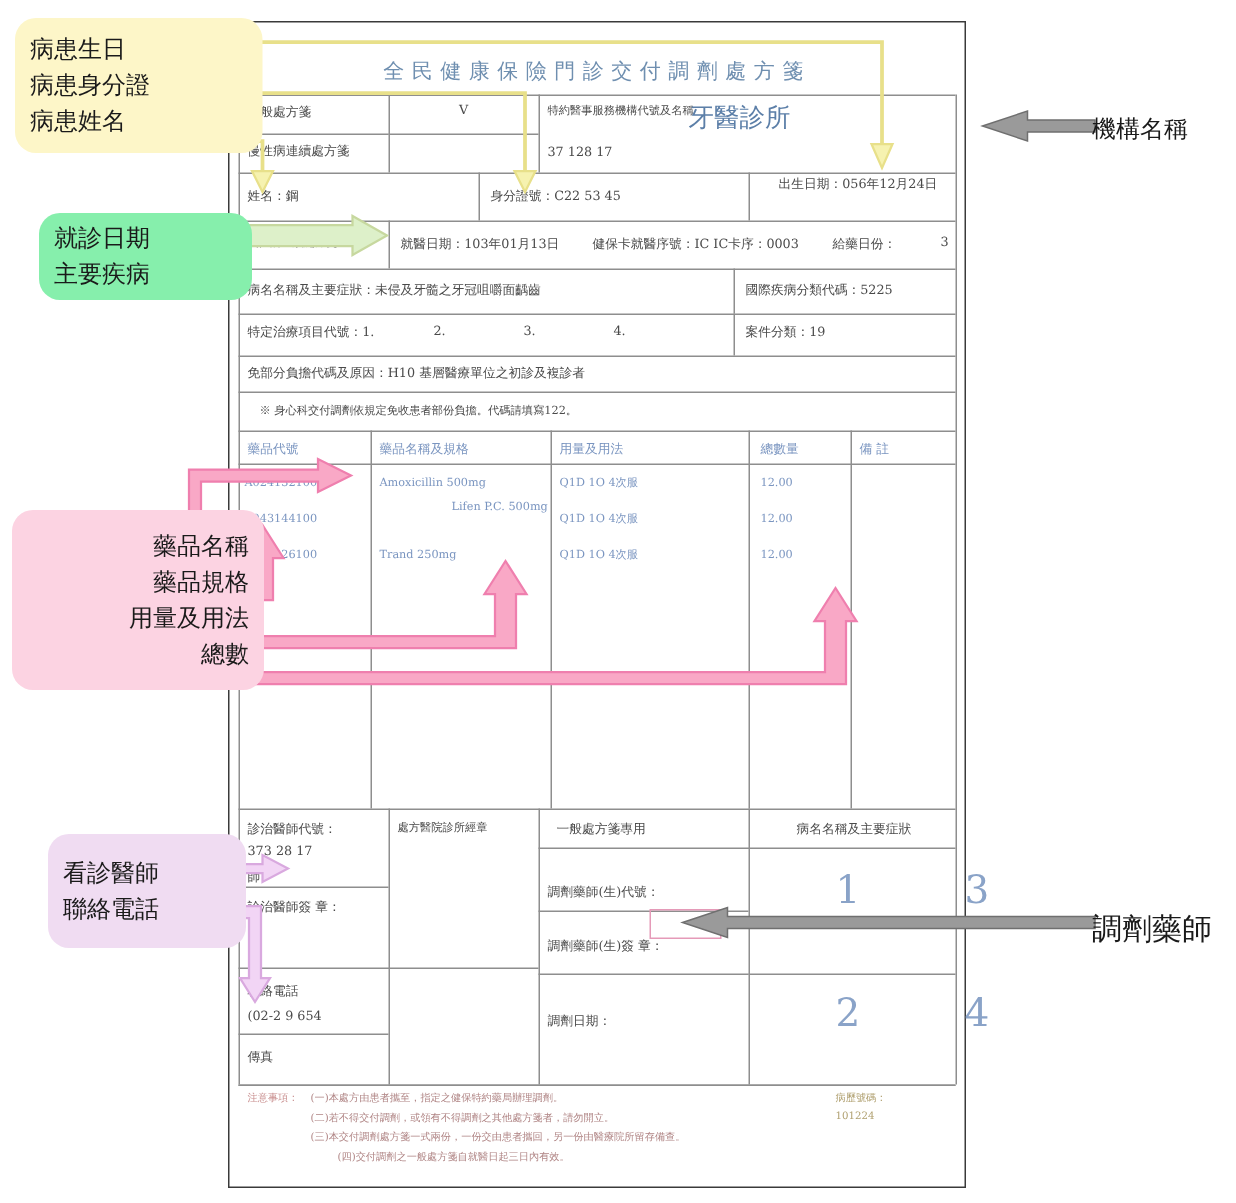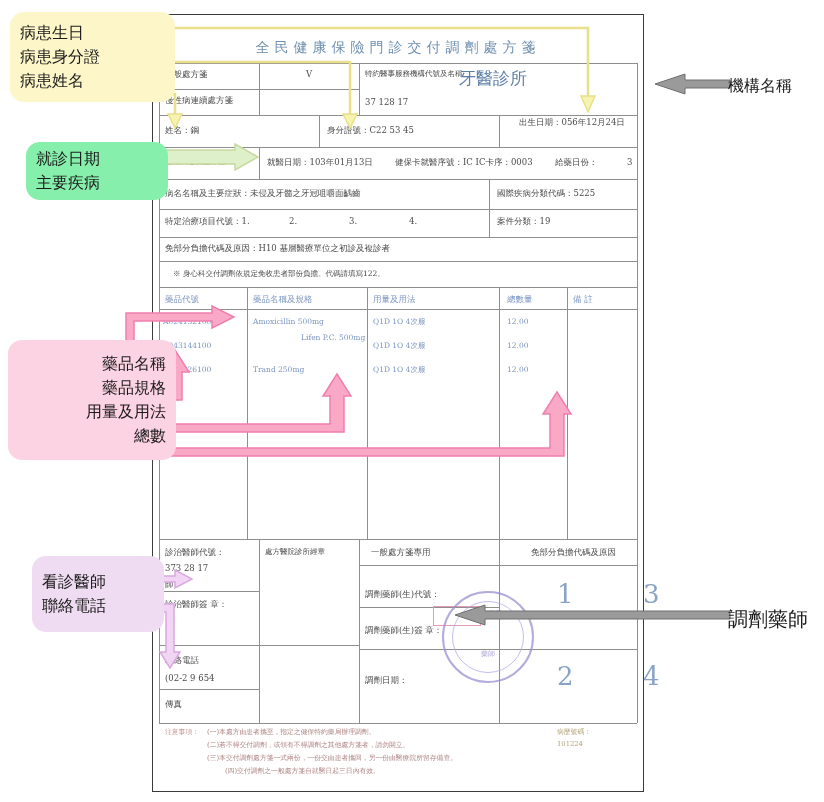--- a/index.html
+++ b/index.html
@@ -147,36 +147,31 @@
       <div class="cell" style="left:6px;top:526px;">診治醫師代號：</div>
       <div class="cell" style="left:6px;top:542px;">373 28  17</div>
       <div class="cell" style="left:6px;top:558px;">師</div>
       <div class="cell" style="left:6px;top:578px;">診治醫師簽  章：</div>
       <div class="cell" style="left:6px;top:634px;">聯絡電話</div>
       <div class="cell" style="left:6px;top:652px;">(02-2 9  654</div>
       <div class="cell" style="left:6px;top:678px;">傳真</div>
       <div class="cell sm" style="left:106px;top:526px;">處方醫院診所經章</div>
 
       <div class="cell" style="left:212px;top:526px;">一般處方箋專用</div>
-      <div class="cell" style="left:372px;top:526px;">免部分負擔代碼及原因</div>
+      <div class="cell" style="left:372px;top:526px;">病名名稱及主要症狀</div>
       <div class="cell" style="left:206px;top:568px;">調劑藥師(生)代號：</div>
       <div class="cell" style="left:206px;top:604px;">調劑藥師(生)簽  章：</div>
       <div class="cell" style="left:206px;top:654px;">調劑日期：</div>
 
       <div class="bignum" style="left:398px;top:558px;">1</div>
       <div class="bignum" style="left:484px;top:558px;">3</div>
       <div class="bignum" style="left:398px;top:640px;">2</div>
       <div class="bignum" style="left:484px;top:640px;">4</div>
 
       <div class="pinkbox"></div>
-      <div class="stamp">
-        <div class="s-in"></div>
-        <div class="s-t" style="top:16px;">調劑專用</div>
-        <div class="s-t" style="top:56px;">藥師</div>
-      </div>
 
       <div class="cell xs" style="left:6px;top:706px;color:#c98f8f;">注意事項：</div>
       <div class="cell xs" style="left:48px;top:706px;color:#b08585;">(一)本處方由患者攜至，指定之健保特約藥局辦理調劑。</div>
       <div class="cell xs" style="left:48px;top:719px;color:#b08585;">(二)若不得交付調劑，或領有不得調劑之其他處方箋者，請勿開立。</div>
       <div class="cell xs" style="left:48px;top:732px;color:#b08585;">(三)本交付調劑處方箋一式兩份，一份交由患者攜回，另一份由醫療院所留存備查。</div>
       <div class="cell xs" style="left:66px;top:745px;color:#b08585;">(四)交付調劑之一般處方箋自就醫日起三日內有效。</div>
       <div class="cell xs" style="left:398px;top:706px;color:#b0a070;">病歷號碼：</div>
       <div class="cell xs" style="left:398px;top:719px;color:#b0a070;">101224</div>
 
     </div>

